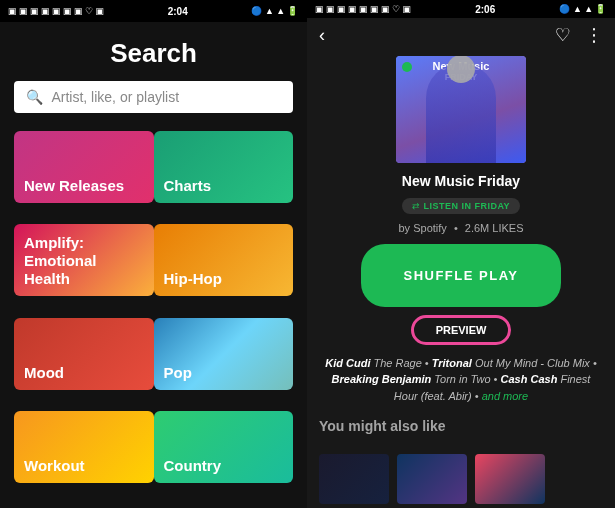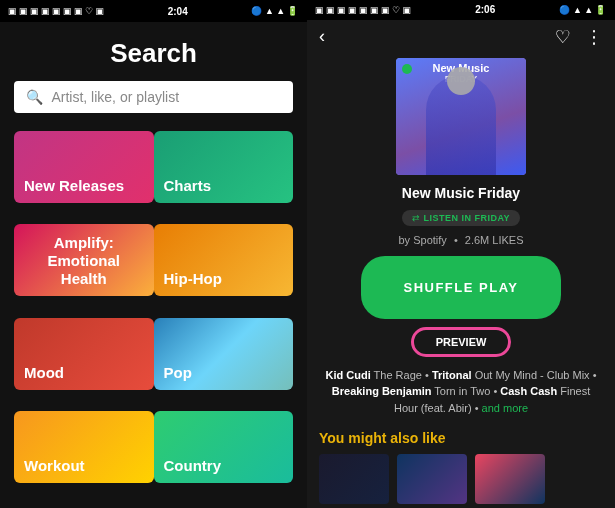--- a/index.html
+++ b/index.html
@@ -70,21 +70,20 @@
       color: #888;
       font-size: 14px;
     }
 
     .category-grid {
       display: grid;
       grid-template-columns: 1fr 1fr;
       padding: 4px 14px;
       flex: 1;
       overflow: hidden;
-      text-align: center;
     }
 
     .category-item {
       border-radius: 6px;
       height: 72px;
       display: flex;
       align-items: flex-end;
       padding: 8px 10px;
       position: relative;
       overflow: hidden;
@@ -267,40 +266,41 @@
 
     .track-list {
       padding: 0 12px 6px;
       text-align: center;
     }
 
     .track-list-text {
       color: #bbb;
       font-size: 11px;
       line-height: 1.5;
+      font-style: italic;
     }
 
     .track-list-text .artist {
       color: #fff;
       font-weight: bold;
     }
 
     .track-list-text .more-link {
       color: #1db954;
     }
 
     .you-might-like {
       padding: 8px 12px 4px;
     }
 
     .section-title {
-      color: #eab308;
+      color: #a3a3a3;
       font-size: 14px;
       font-weight: bold;
-      margin-bottom: 8px;
+      margin-bottom: 20px;
     }
 
     .thumb-row {
       display: flex;
       gap: 8px;
     }
 
     .thumb-item {
       width: 70px;
       height: 50px;

